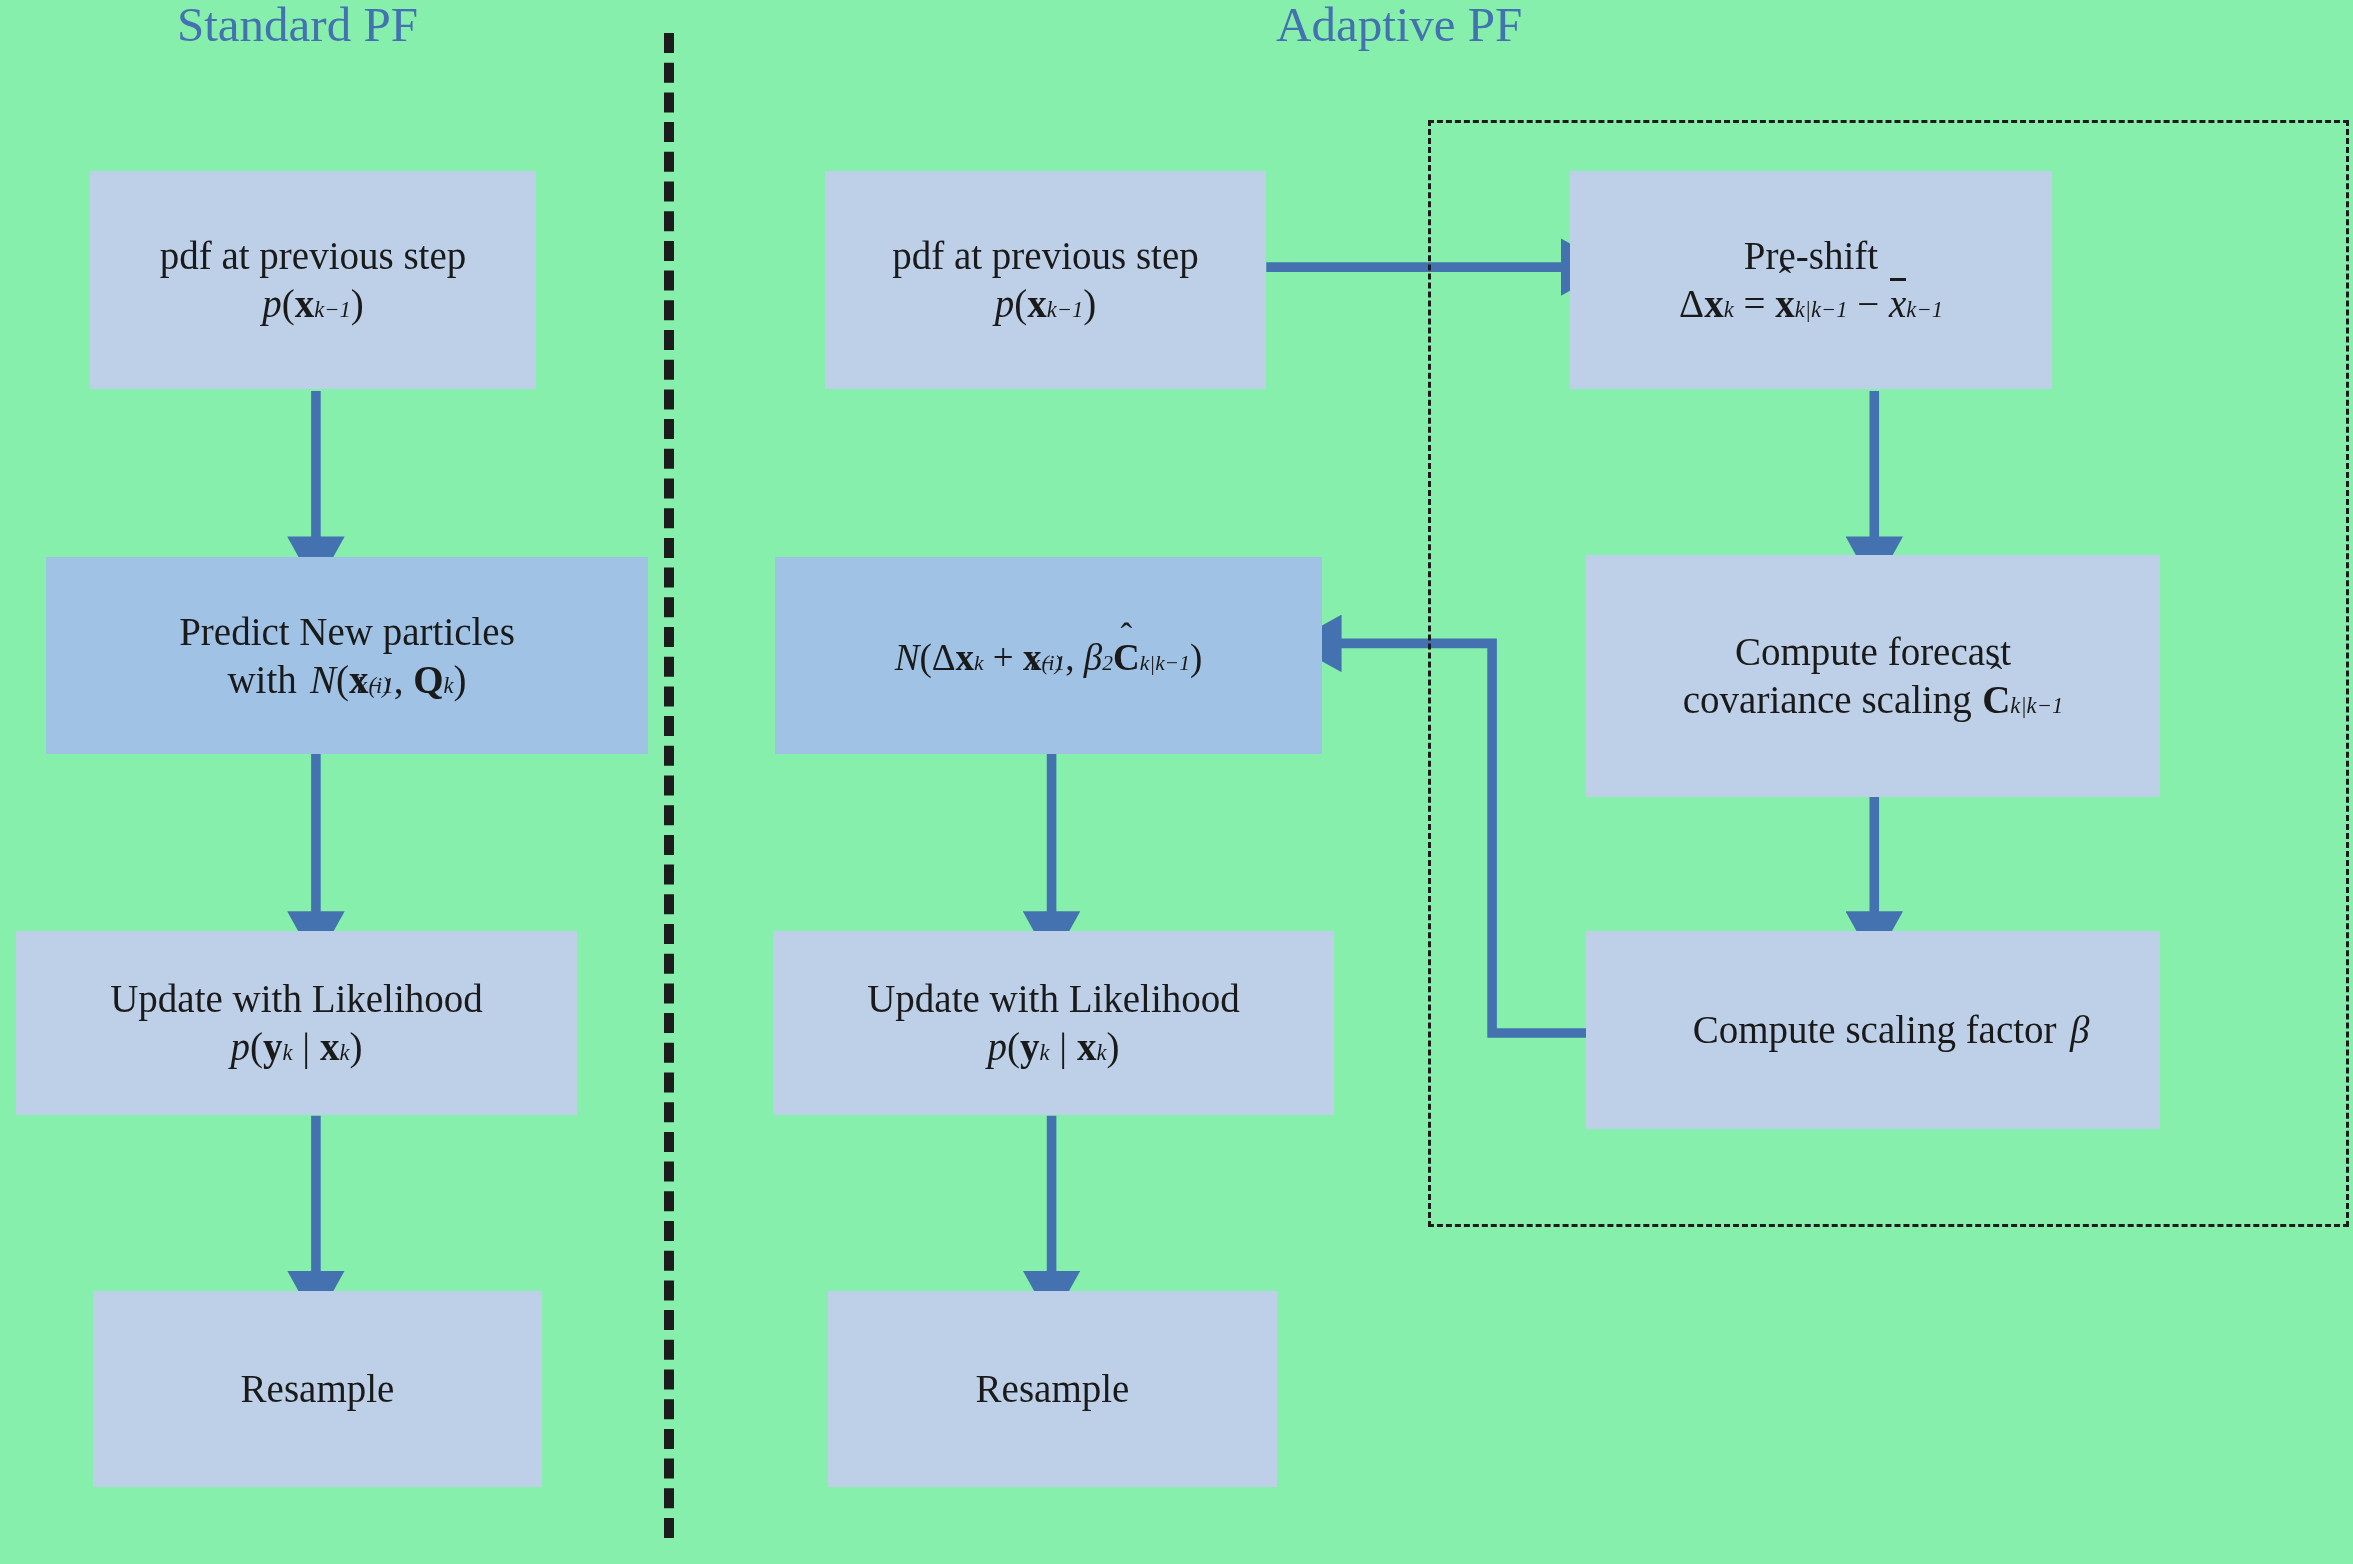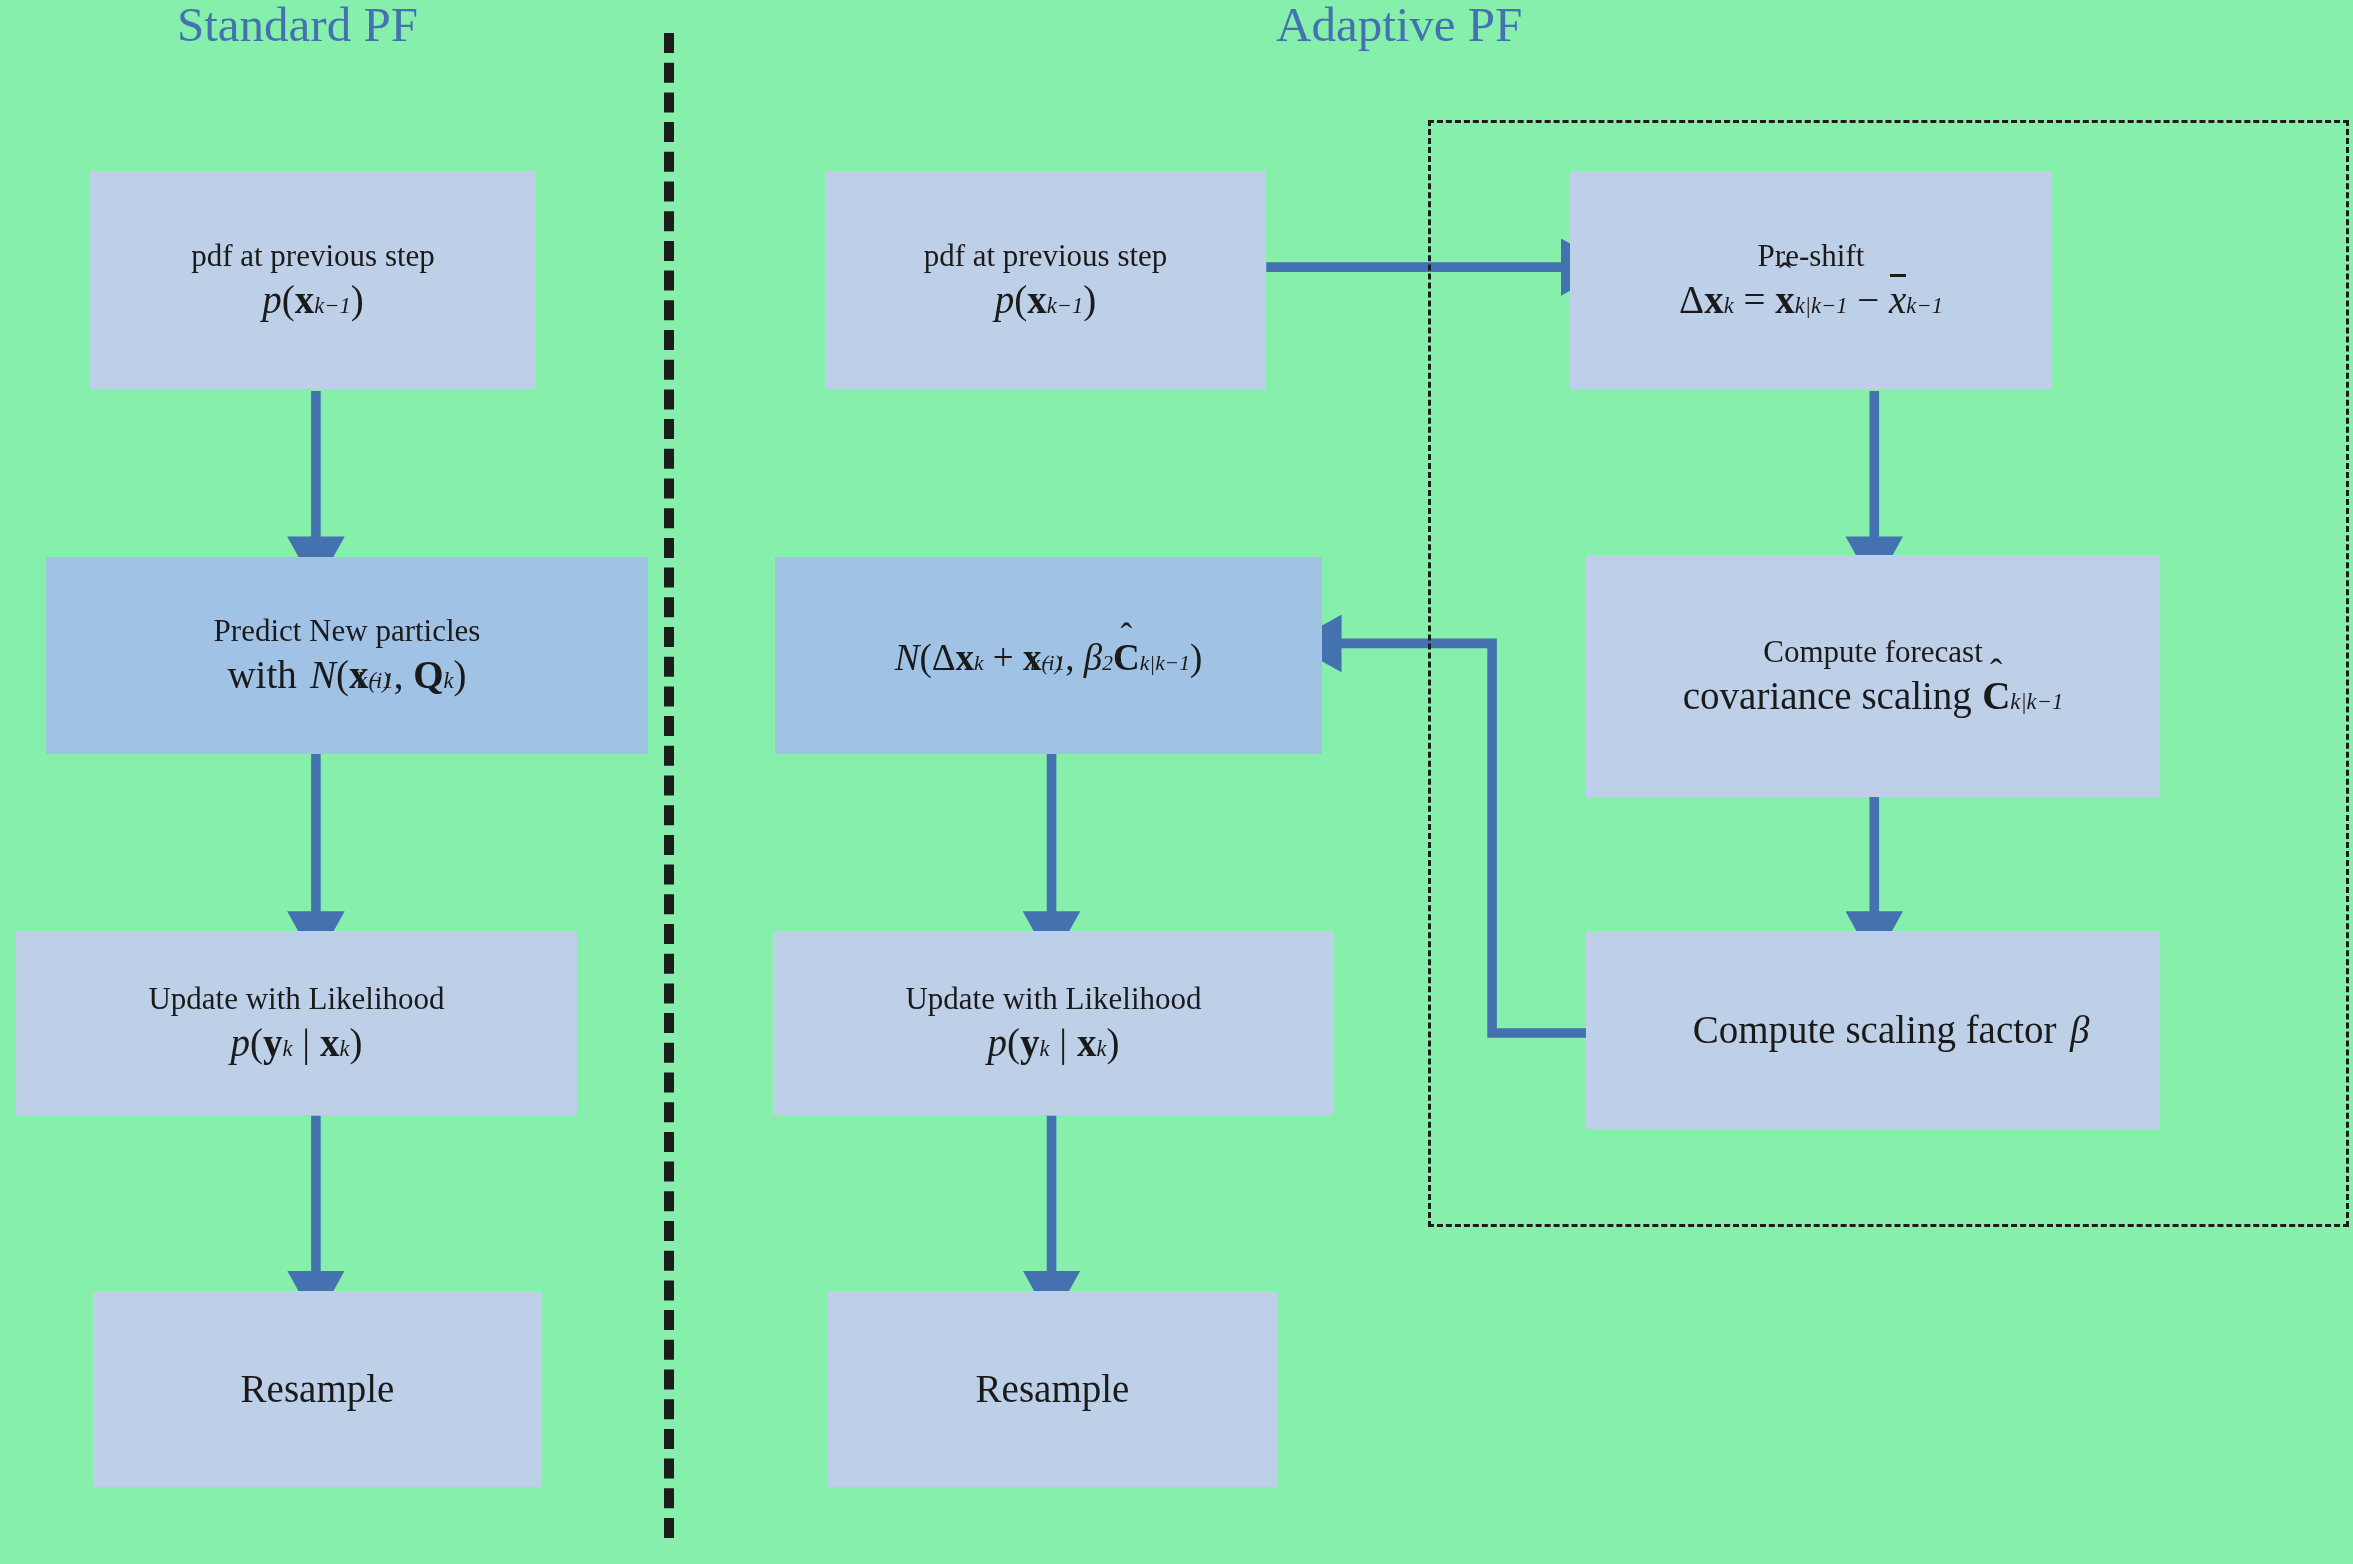--- a/index.html
+++ b/index.html
@@ -32,21 +32,21 @@
     align-items: center;
     justify-content: center;
     color: #1a1a1a;
     text-align: center;
     line-height: 1.12;
   }
   .node.dark {
     background: #9fc2e5;
   }
   .node .line1 {
-    font-size: 31px;
+    font-size: 39px;
     white-space: nowrap;
   }
   .node .line2 {
     font-size: 39px;
     white-space: nowrap;
     margin-top: 4.4px;
   }
   .node .single {
     font-size: 39px;
     white-space: nowrap;

